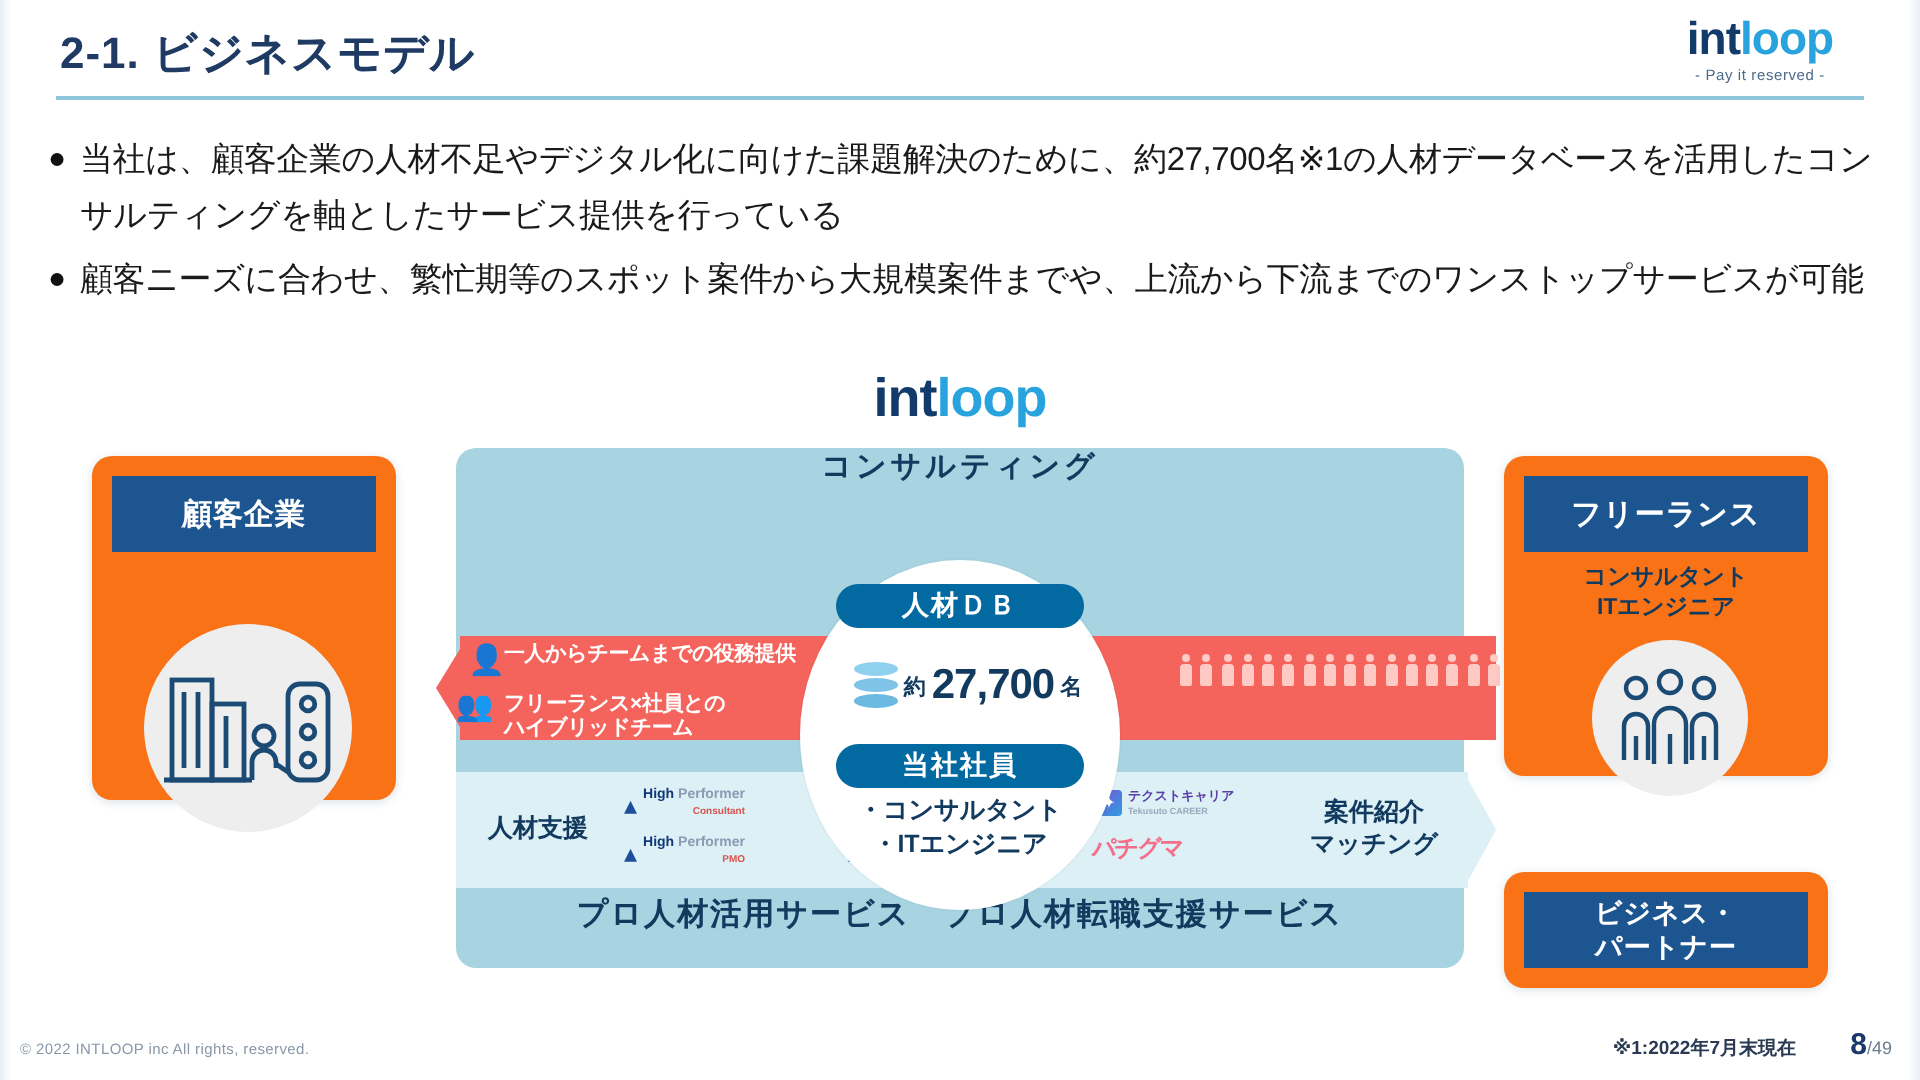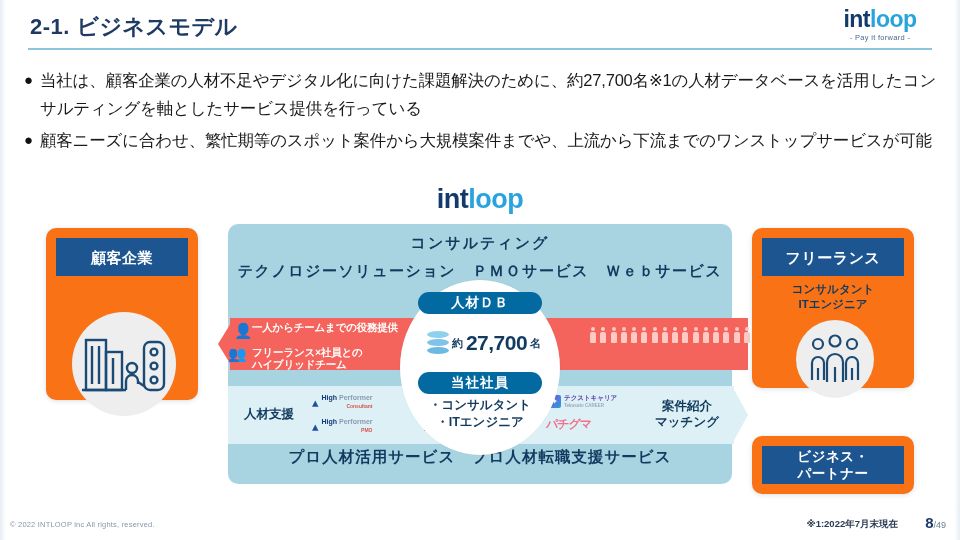--- a/index.html
+++ b/index.html
@@ -42,21 +42,21 @@
 
   #center-logo{position:absolute;left:405px;top:6px;width:150px;
     text-align:center;}
   #center-logo .logo-text{font-size:27px;}
 
   
   #mid-stack{position:absolute;left:228px;top:44px;width:504px;height:260px;}
   .band-top{position:absolute;left:0;top:0;width:504px;height:95px;
     background:#a8d4e2;border-radius:10px 10px 0 0;
     text-align:center;color:#113a5e;}
-  .band-top .l1{font-size:15px;font-weight:700;padding-top:10px;letter-spacing:2px;}
+  .band-top .l1{font-size:15px;font-weight:700;letter-spacing:2px;}
   .band-top .l2{font-size:15px;font-weight:700;padding-top:9px;letter-spacing:1.5px;}
   .band-mid{position:absolute;left:0;top:95px;width:504px;height:112px;
     background:#a8d4e2;}
   .band-bot{position:absolute;left:0;top:207px;width:504px;height:53px;
     background:#a8d4e2;border-radius:0 0 10px 10px;
     display:flex;align-items:center;justify-content:center;}
   .band-bot span{font-size:15.5px;font-weight:700;color:#113a5e;letter-spacing:1px;}
 
   
   #red-arrow{position:absolute;left:218px;top:138px;width:530px;height:52px;}
@@ -170,21 +170,21 @@
   <div class="edge-l"></div>
   <div class="edge-r"></div>
 
   <div id="header">
     <div id="page-title">2-1. ビジネスモデル</div>
     <div id="title-rule"></div>
     <div id="brand-logo">
       <div class="logo-text">
         <span class="logo-int">int</span><span class="logo-loop">loop</span>
       </div>
-      <div class="logo-tag">- Pay it forward -</div>
+      <div class="logo-tag">- Pay it reserved -</div>
     </div>
   </div>
 
   <div id="bullets">
     <div class="bullet">
       <span class="dot">●</span>
       <span class="btxt">当社は、顧客企業の人材不足やデジタル化に向けた課題解決のために、約27,700名※1の人材データベースを活用したコンサルティングを軸としたサービス提供を行っている</span>
     </div>
     <div class="bullet">
       <span class="dot">●</span>
@@ -196,21 +196,20 @@
 
     <div id="center-logo">
       <div class="logo-text">
         <span class="logo-int">int</span><span class="logo-loop">loop</span>
       </div>
     </div>
 
     <div id="mid-stack">
       <div class="band-top">
         <div class="l1">コンサルティング</div>
-        <div class="l2">テクノロジーソリューション　ＰＭＯサービス　Ｗｅｂサービス</div>
       </div>
       <div class="band-mid"></div>
       <div class="band-bot">
         <span>プロ人材活用サービス　プロ人材転職支援サービス</span>
       </div>
     </div>
 
     <div id="red-arrow">
       <div class="red-body"></div>
       <div class="red-head"></div>

